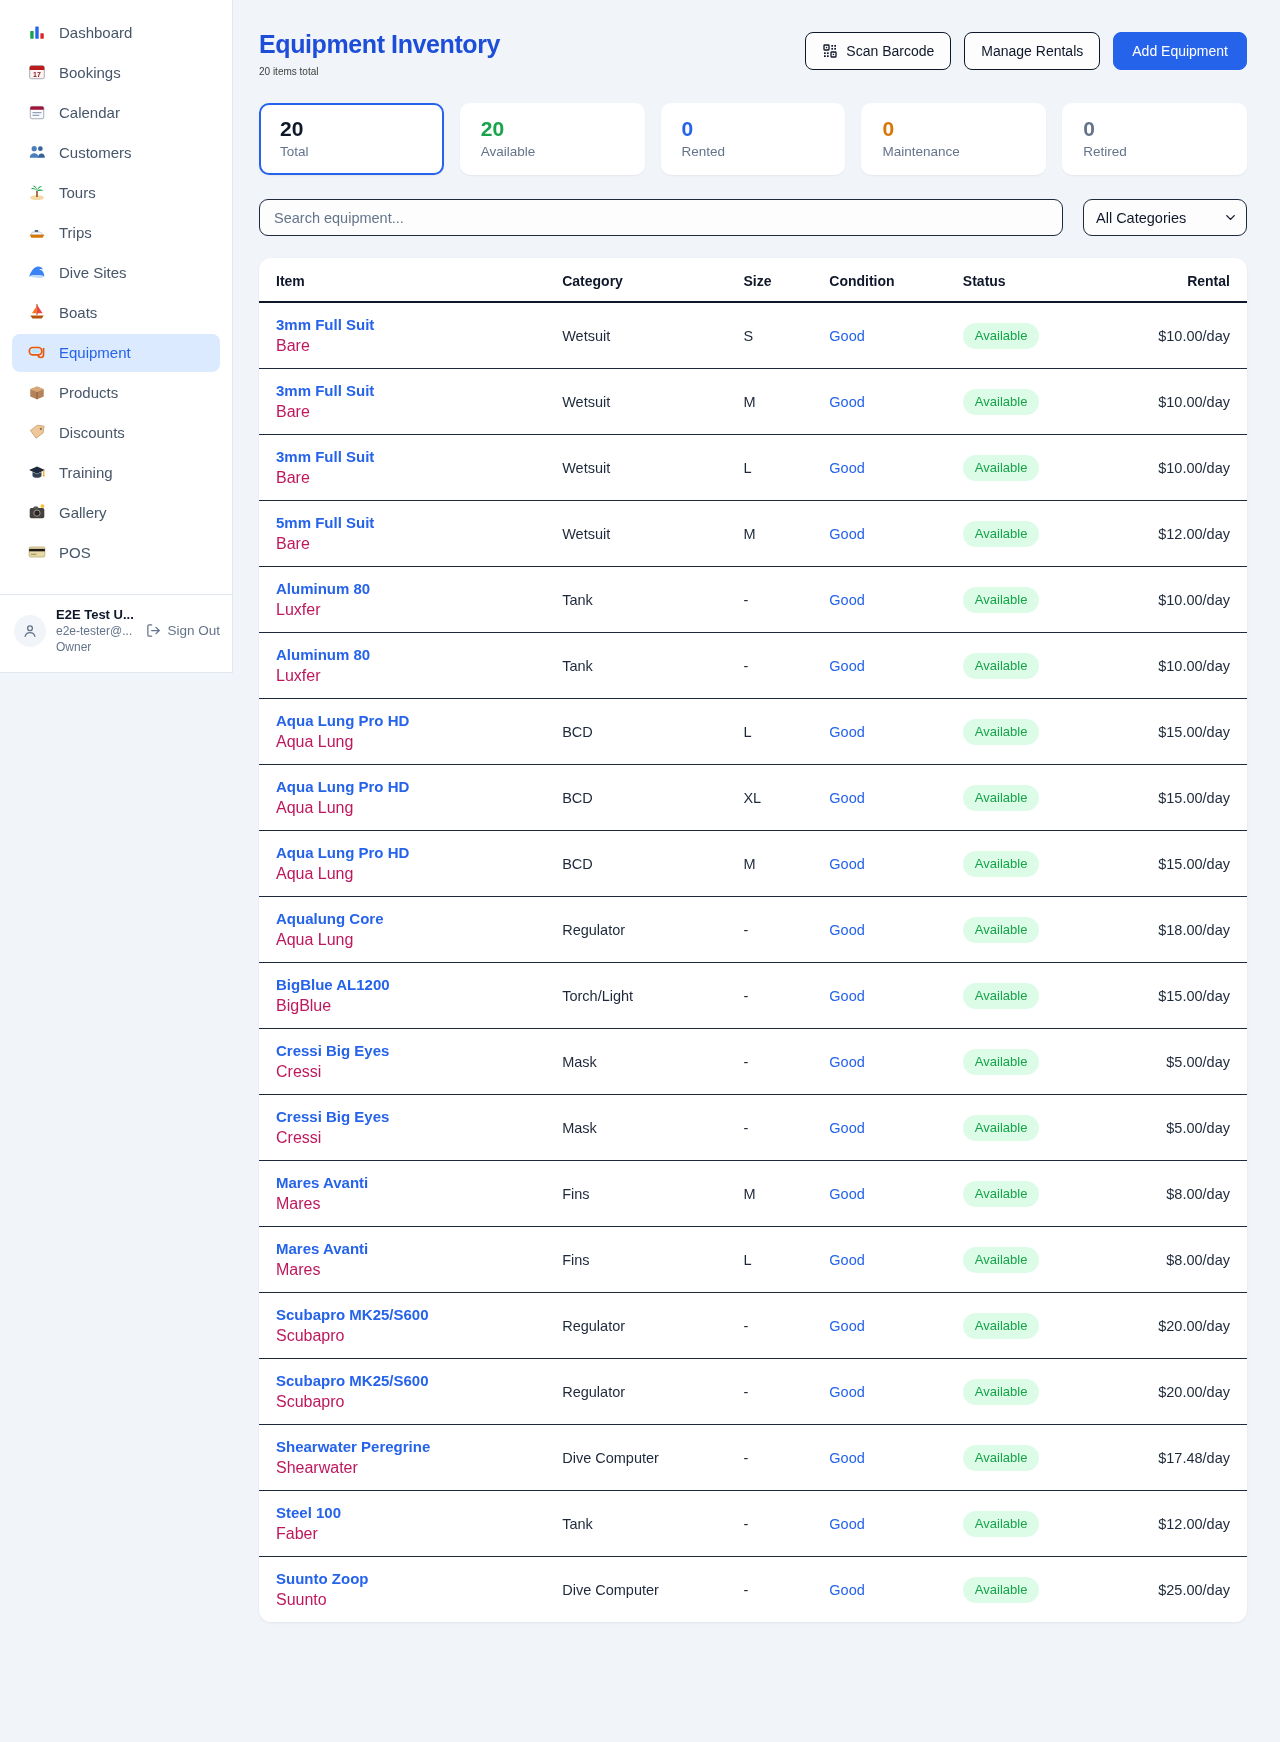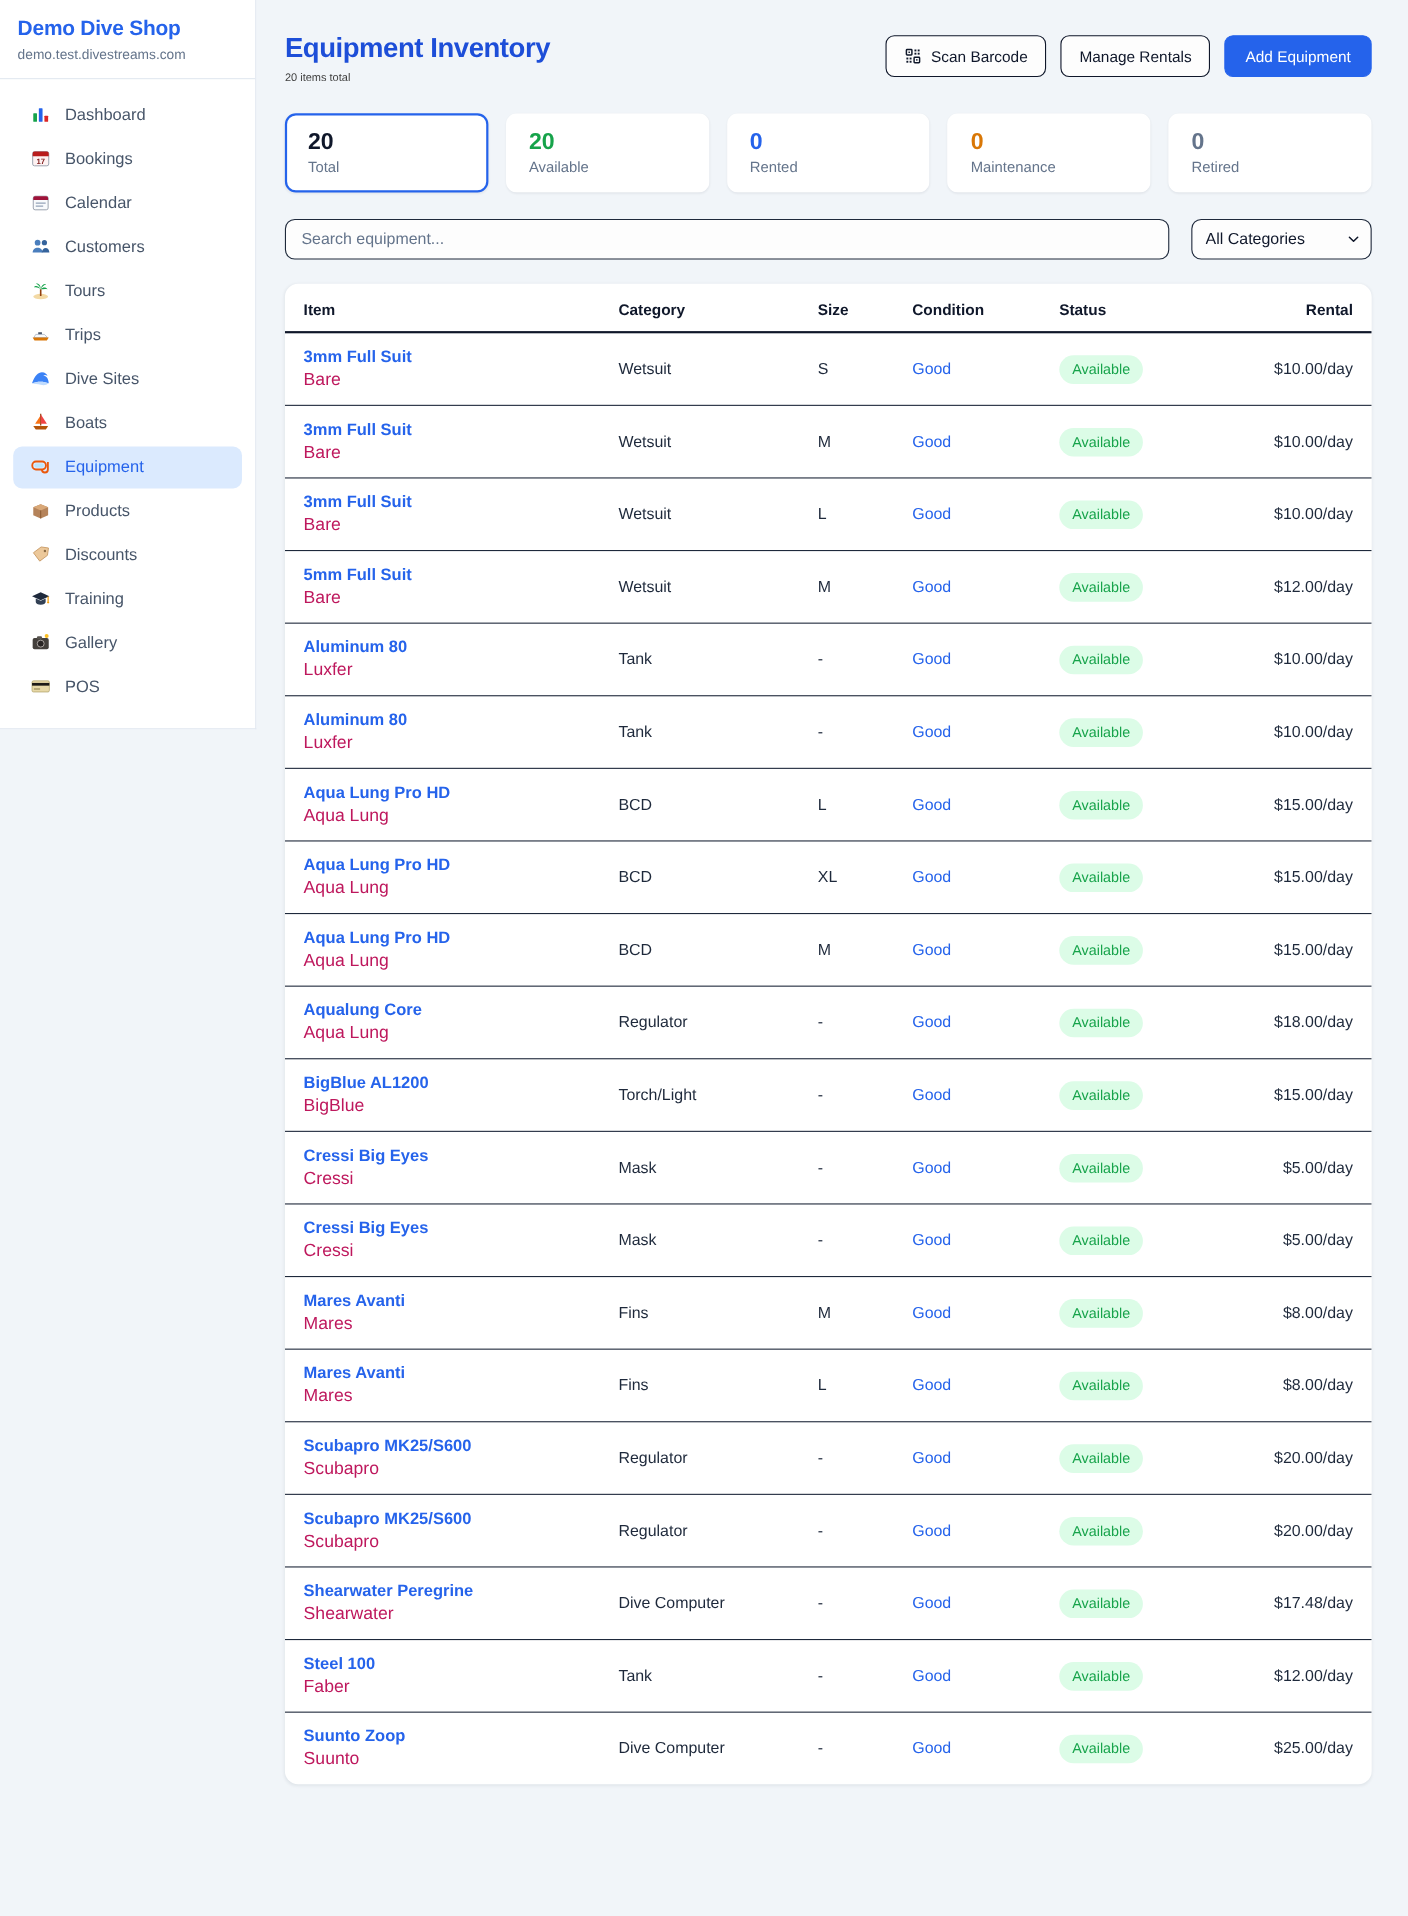--- a/index.html
+++ b/index.html
@@ -113,24 +113,20 @@
     padding:5px 12px; border-radius:999px; line-height:16px;
   }
   .rental { color:#0f172a; }
 </style>
 </head>
 <body>
 
 <div class="app">
 
   <aside class="sidebar">
-    <div class="sb-head">
-      <div class="sb-title">Demo Dive Shop</div>
-      <div class="sb-domain">demo.test.divestreams.com</div>
-    </div>
     <nav class="sb-nav" id="nav-root">
       <div class="nav-item">
         <span class="icon">
             <svg viewBox="0 0 16 16">
               <rect x="2" y="7" width="3" height="7" rx=".5" fill="#16a34a"></rect>
               <rect x="6.5" y="3" width="3" height="11" rx=".5" fill="#2563eb"></rect>
               <rect x="11" y="9" width="3" height="5" rx=".5" fill="#dc2626"></rect>
             </svg>
           </span>
         <span class="nav-label">Dashboard</span>
@@ -277,20 +273,41 @@
             <svg viewBox="0 0 16 16">
               <rect x="1" y="3.5" width="14" height="9" rx="1.2" fill="#e7d8a7" stroke="#b0a269" stroke-width=".6"></rect>
               <rect x="1" y="5.2" width="14" height="2.2" fill="#1c1917"></rect>
               <rect x="2.5" y="9.5" width="5" height="1.2" fill="#a89968"></rect>
             </svg>
           </span>
         <span class="nav-label">POS</span>
       </div>
     </nav>
 
+    <div class="sb-user">
+      <div class="avatar">
+        <svg viewBox="0 0 24 24" fill="none" stroke="#64748b" stroke-width="1.8" stroke-linecap="round">
+            <circle cx="12" cy="8.3" r="3.2"></circle>
+            <path d="M5.5 19.2c.8-3.3 3.3-5.1 6.5-5.1s5.7 1.8 6.5 5.1"></path>
+          </svg>
+      </div>
+      <div class="user-info">
+        <div class="user-name">E2E Test U...</div>
+        <div class="user-email">e2e-tester@...</div>
+        <div class="user-role">Owner</div>
+      </div>
+      <button class="signout">
+        <svg viewBox="0 0 24 24" fill="none" stroke="#64748b" stroke-width="2" stroke-linecap="round" stroke-linejoin="round">
+            <path d="M9 21H5a2 2 0 0 1-2-2V5a2 2 0 0 1 2-2h4"></path>
+            <polyline points="16 17 21 12 16 7"></polyline>
+            <line x1="21" y1="12" x2="9" y2="12"></line>
+          </svg>
+        <span>Sign Out</span>
+      </button>
+    </div>
   </aside>
 
   <main class="main">
 
     <div class="page-head">
       <div>
         <h1 class="page-title">Equipment Inventory</h1>
         <div class="page-sub">20 items total</div>
       </div>
       <div class="head-actions">

